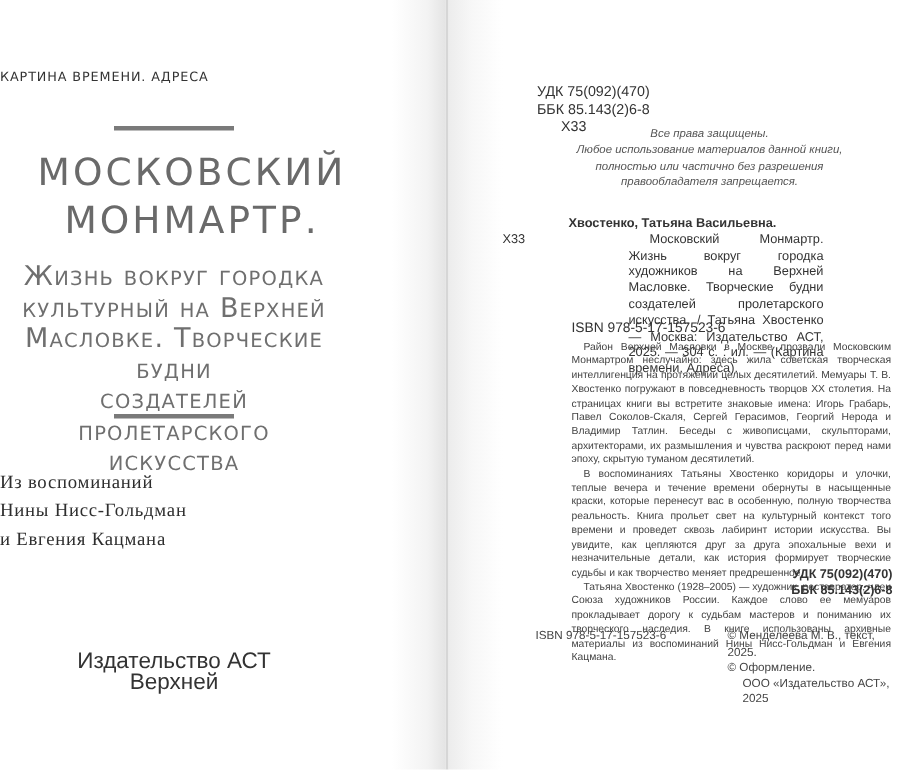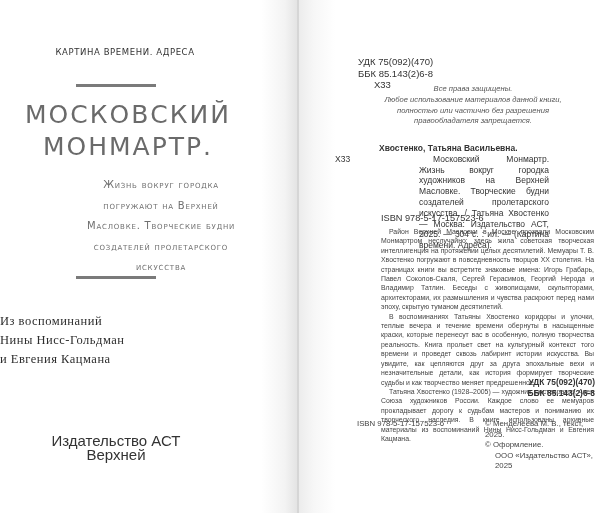--- a/index.html
+++ b/index.html
@@ -14,35 +14,34 @@
     background: linear-gradient(to right, #ffffff 0%, #ffffff 88%, #f3f3f3 96%, #e4e4e4 100%);
   }
   .gutter { width: 2px; background: #d6d6d6; }
   .page-right {
     width: 301px;
     background: linear-gradient(to right, #ececec 0%, #f7f7f7 5%, #ffffff 12%, #ffffff 100%);
   }
 
   
   .series {
-    position: absolute; top: 47px; left: 0; width: 250px; text-align: center;
+    position: absolute; top: 47px; left: 0; width: 250px; text-align: left;
     font-size: 8.5px; letter-spacing: 0.6px; color: #333;
   }
   .rule { position: absolute; left: 76px; width: 80px; height: 3px; background: #7a7a7a; }
   .rule-top { top: 84px; }
   .rule-bottom { top: 276px; }
   .title {
     position: absolute; top: 99px; left: 0; width: 232px; text-align: center;
     font-size: 25px; line-height: 32px; color: #6a6a6a; letter-spacing: 2px; font-weight: normal; padding-left: 12px;
   }
   .subtitle {
     position: absolute; top: 175px; left: 0; width: 232px; text-align: center;
-    font-size: 10px; line-height: 20.5px; color: #6f6f6f; letter-spacing: 0.8px;
+    font-size: 18px; line-height: 20.5px; color: #6f6f6f; letter-spacing: 0.8px;
     font-variant: small-caps;
-    padding-left: 45px;
   }
   .memoirs {
     position: absolute; top: 312px; left: 0; width: 232px; 
     font-size: 12.5px; line-height: 19px; color: #2e2e2e; letter-spacing: 0.5px; font-family: Liberation Serif, serif;
   }
   .publisher {
     position: absolute; top: 434px; left: 0; width: 232px; text-align: center;
     font-family: "Liberation Sans", sans-serif; font-size: 15px; line-height: 14px; color: #333;
   }
 
@@ -79,21 +78,21 @@
 
   <div class="page page-left">
     <div class="series">КАРТИНА ВРЕМЕНИ. АДРЕСА</div>
     <div class="rule rule-top"></div>
     <div class="title">
       <div>МОСКОВСКИЙ</div>
       <div>МОНМАРТР.</div>
     </div>
     <div class="subtitle">
       <div>Жизнь вокруг городка</div>
-      <div>погружают на Верхней</div>
+      <div>культурный на Верхней</div>
       <div>Масловке. Творческие будни</div>
       <div>создателей пролетарского</div>
       <div>искусства</div>
     </div>
     <div class="rule rule-bottom"></div>
     <div class="memoirs">
       <div>Из воспоминаний</div>
       <div>Нины Нисс-Гольдман</div>
       <div>и Евгения Кацмана</div>
     </div>

